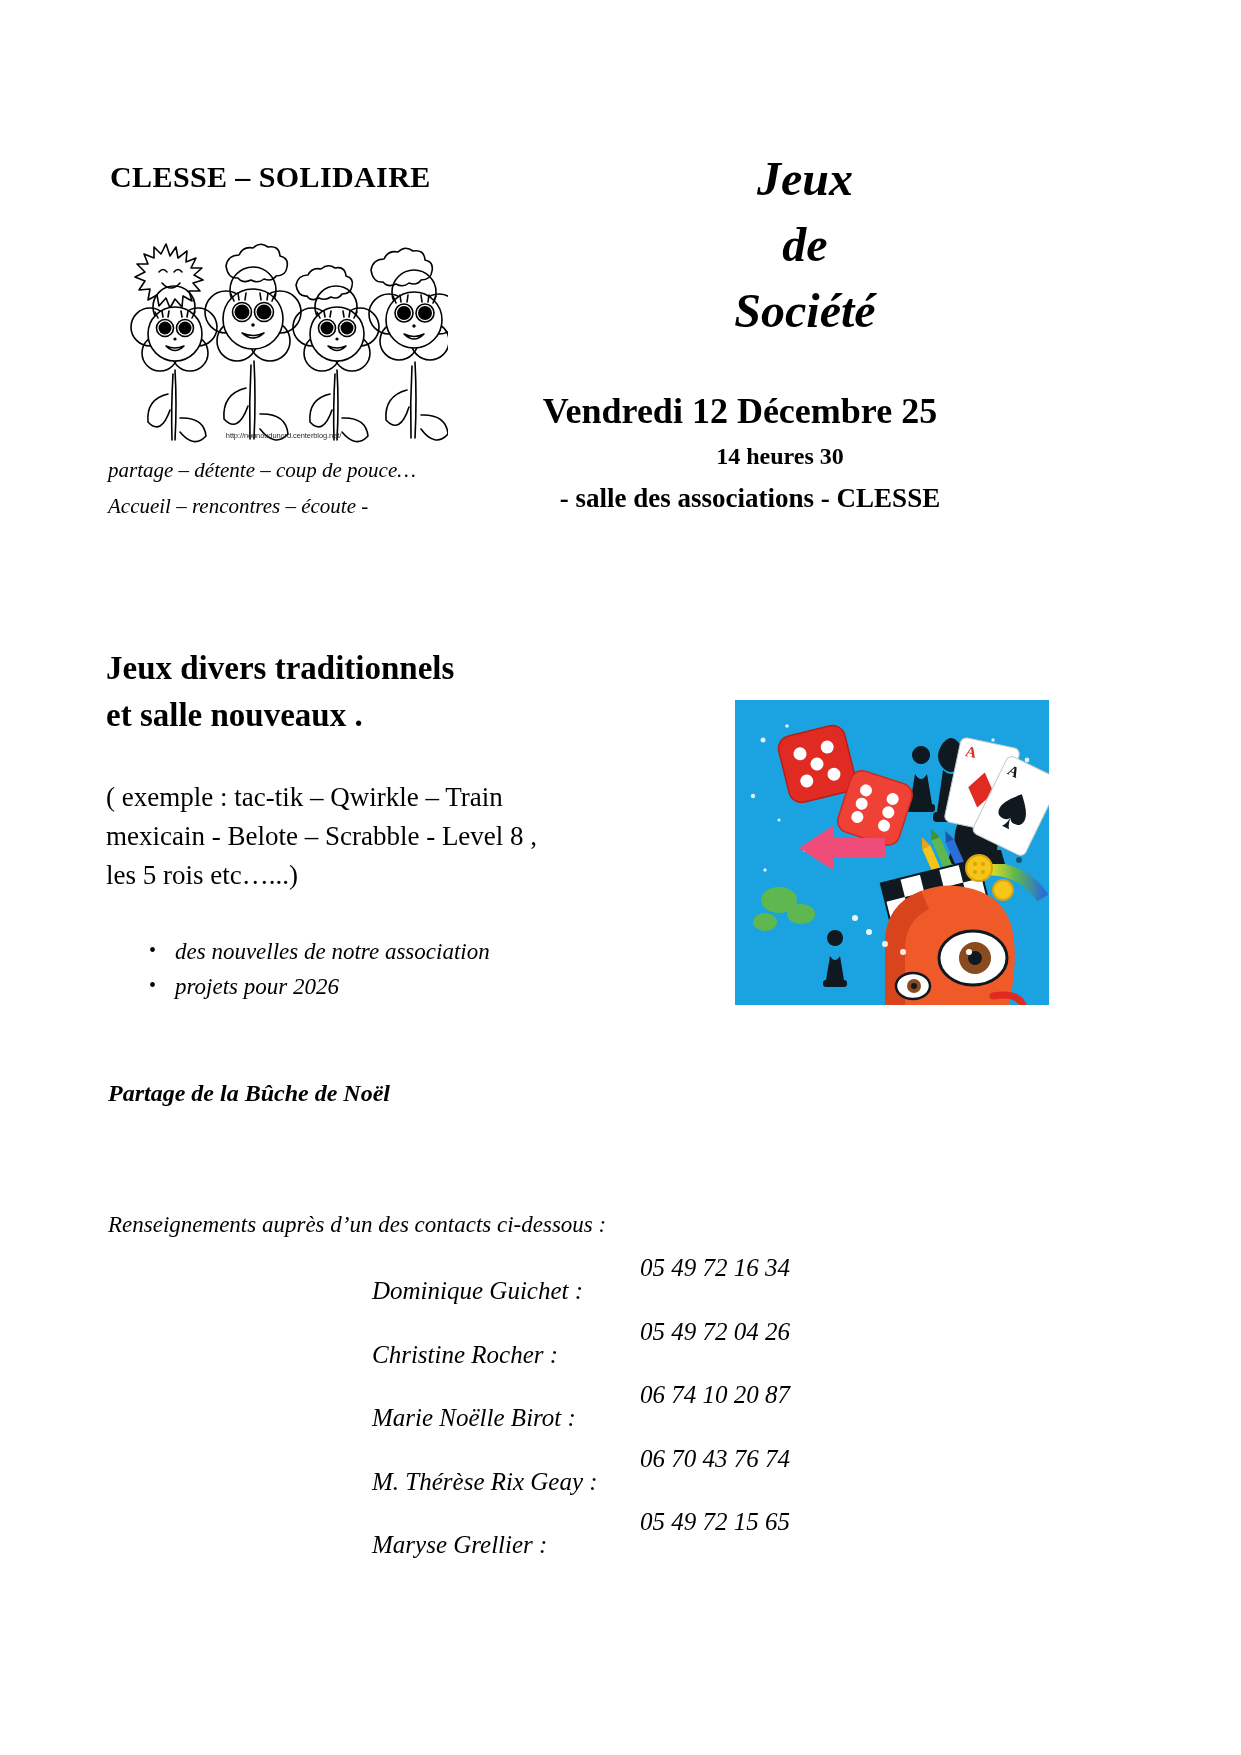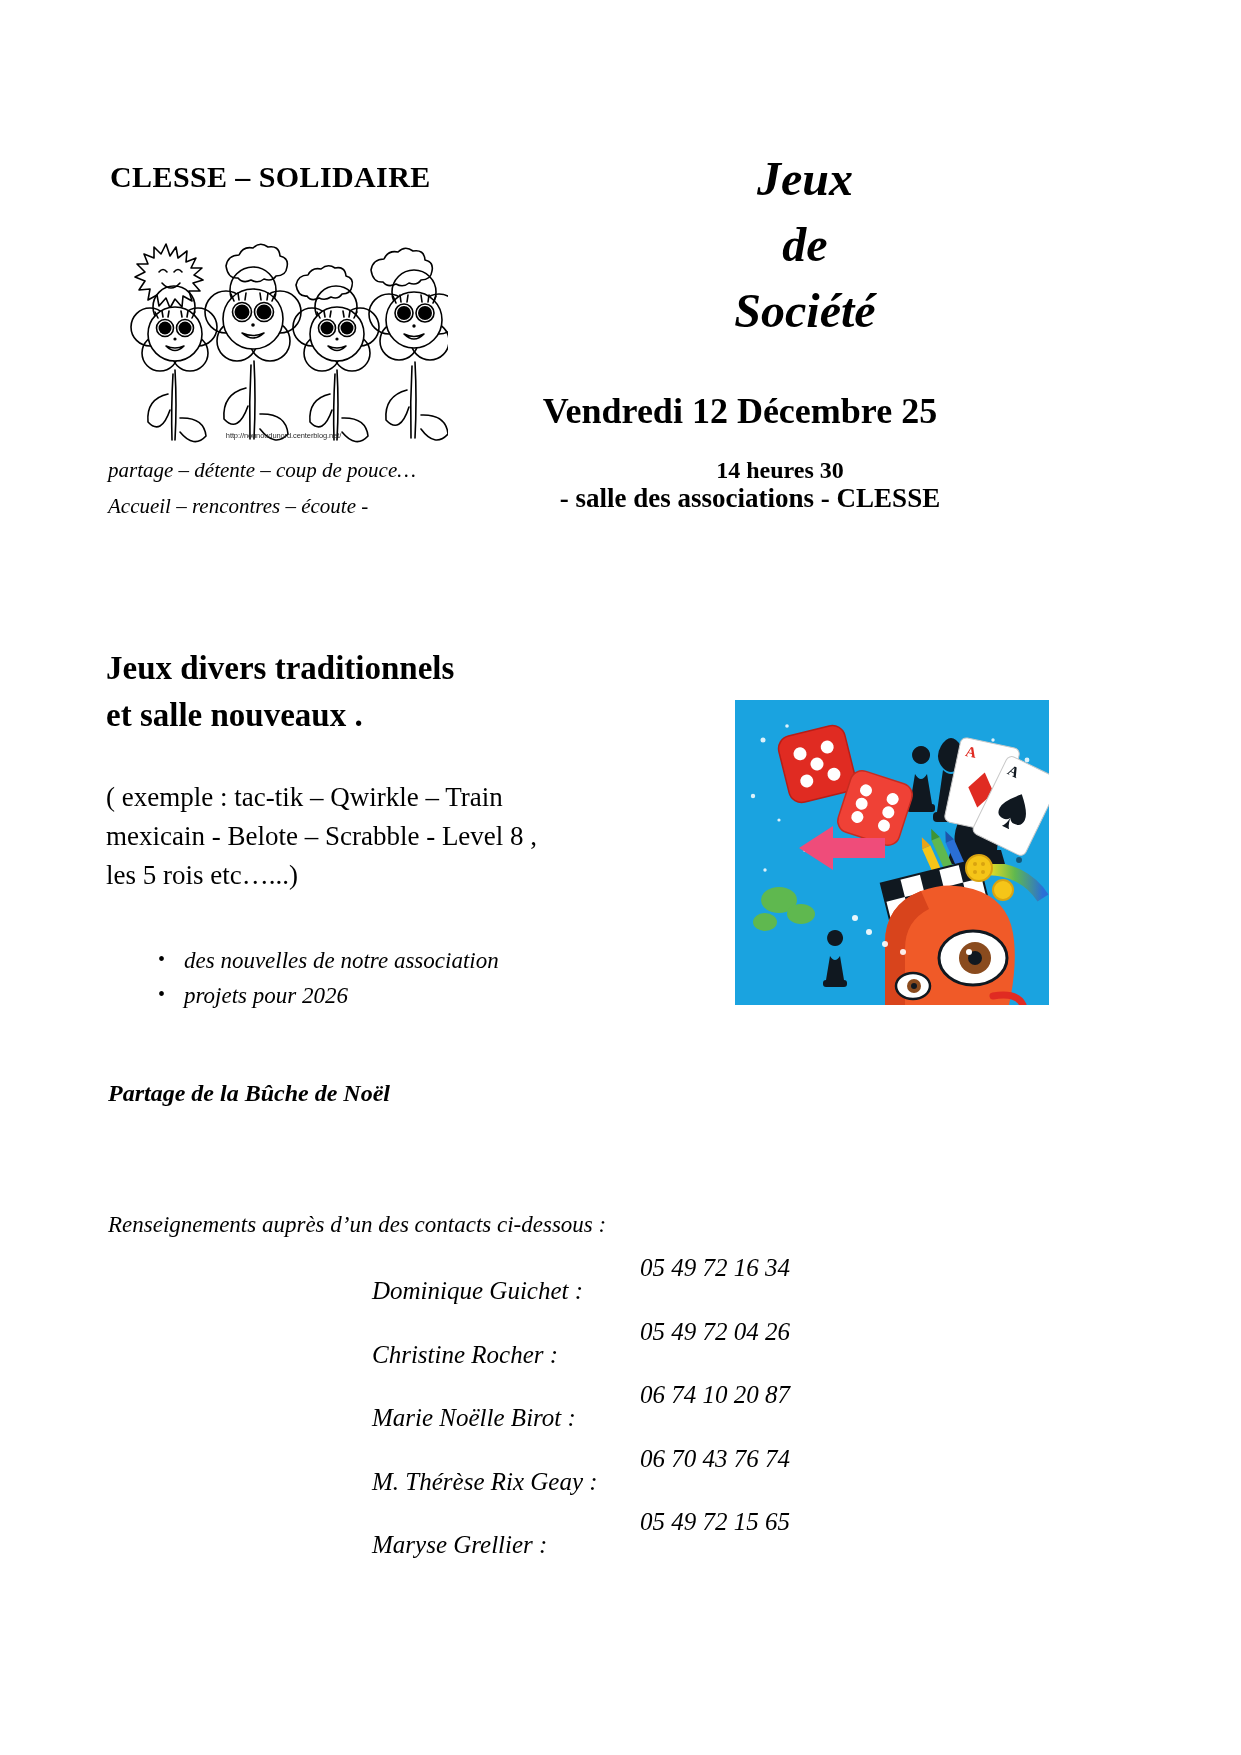--- a/index.html
+++ b/index.html
@@ -89,21 +89,20 @@
     white-space: nowrap;
   }
   .event-time {
     position: absolute;
     left: 470px;
     top: 443px;
     width: 620px;
     text-align: center;
     font-size: 24px;
     font-weight: bold;
-    margin-top: 14px;
   }
   .event-venue {
     position: absolute;
     left: 440px;
     top: 483px;
     width: 620px;
     text-align: center;
     font-size: 27px;
     font-weight: bold;
     white-space: nowrap;
@@ -124,21 +123,21 @@
     left: 106px;
     top: 778px;
     width: 580px;
     font-size: 27px;
     line-height: 1.44;
   }
   .bullets {
     position: absolute;
     left: 140px;
     top: 934px;
-    margin: 10px;
+    margin: 1px;
     padding: 0 0 0 34px;
     list-style: none;
     font-size: 23px;
     font-style: italic;
     line-height: 1.5;
   }
   .bullets li { position: relative; }
   .bullets li::before {
     content: "\2022";
     position: absolute;

